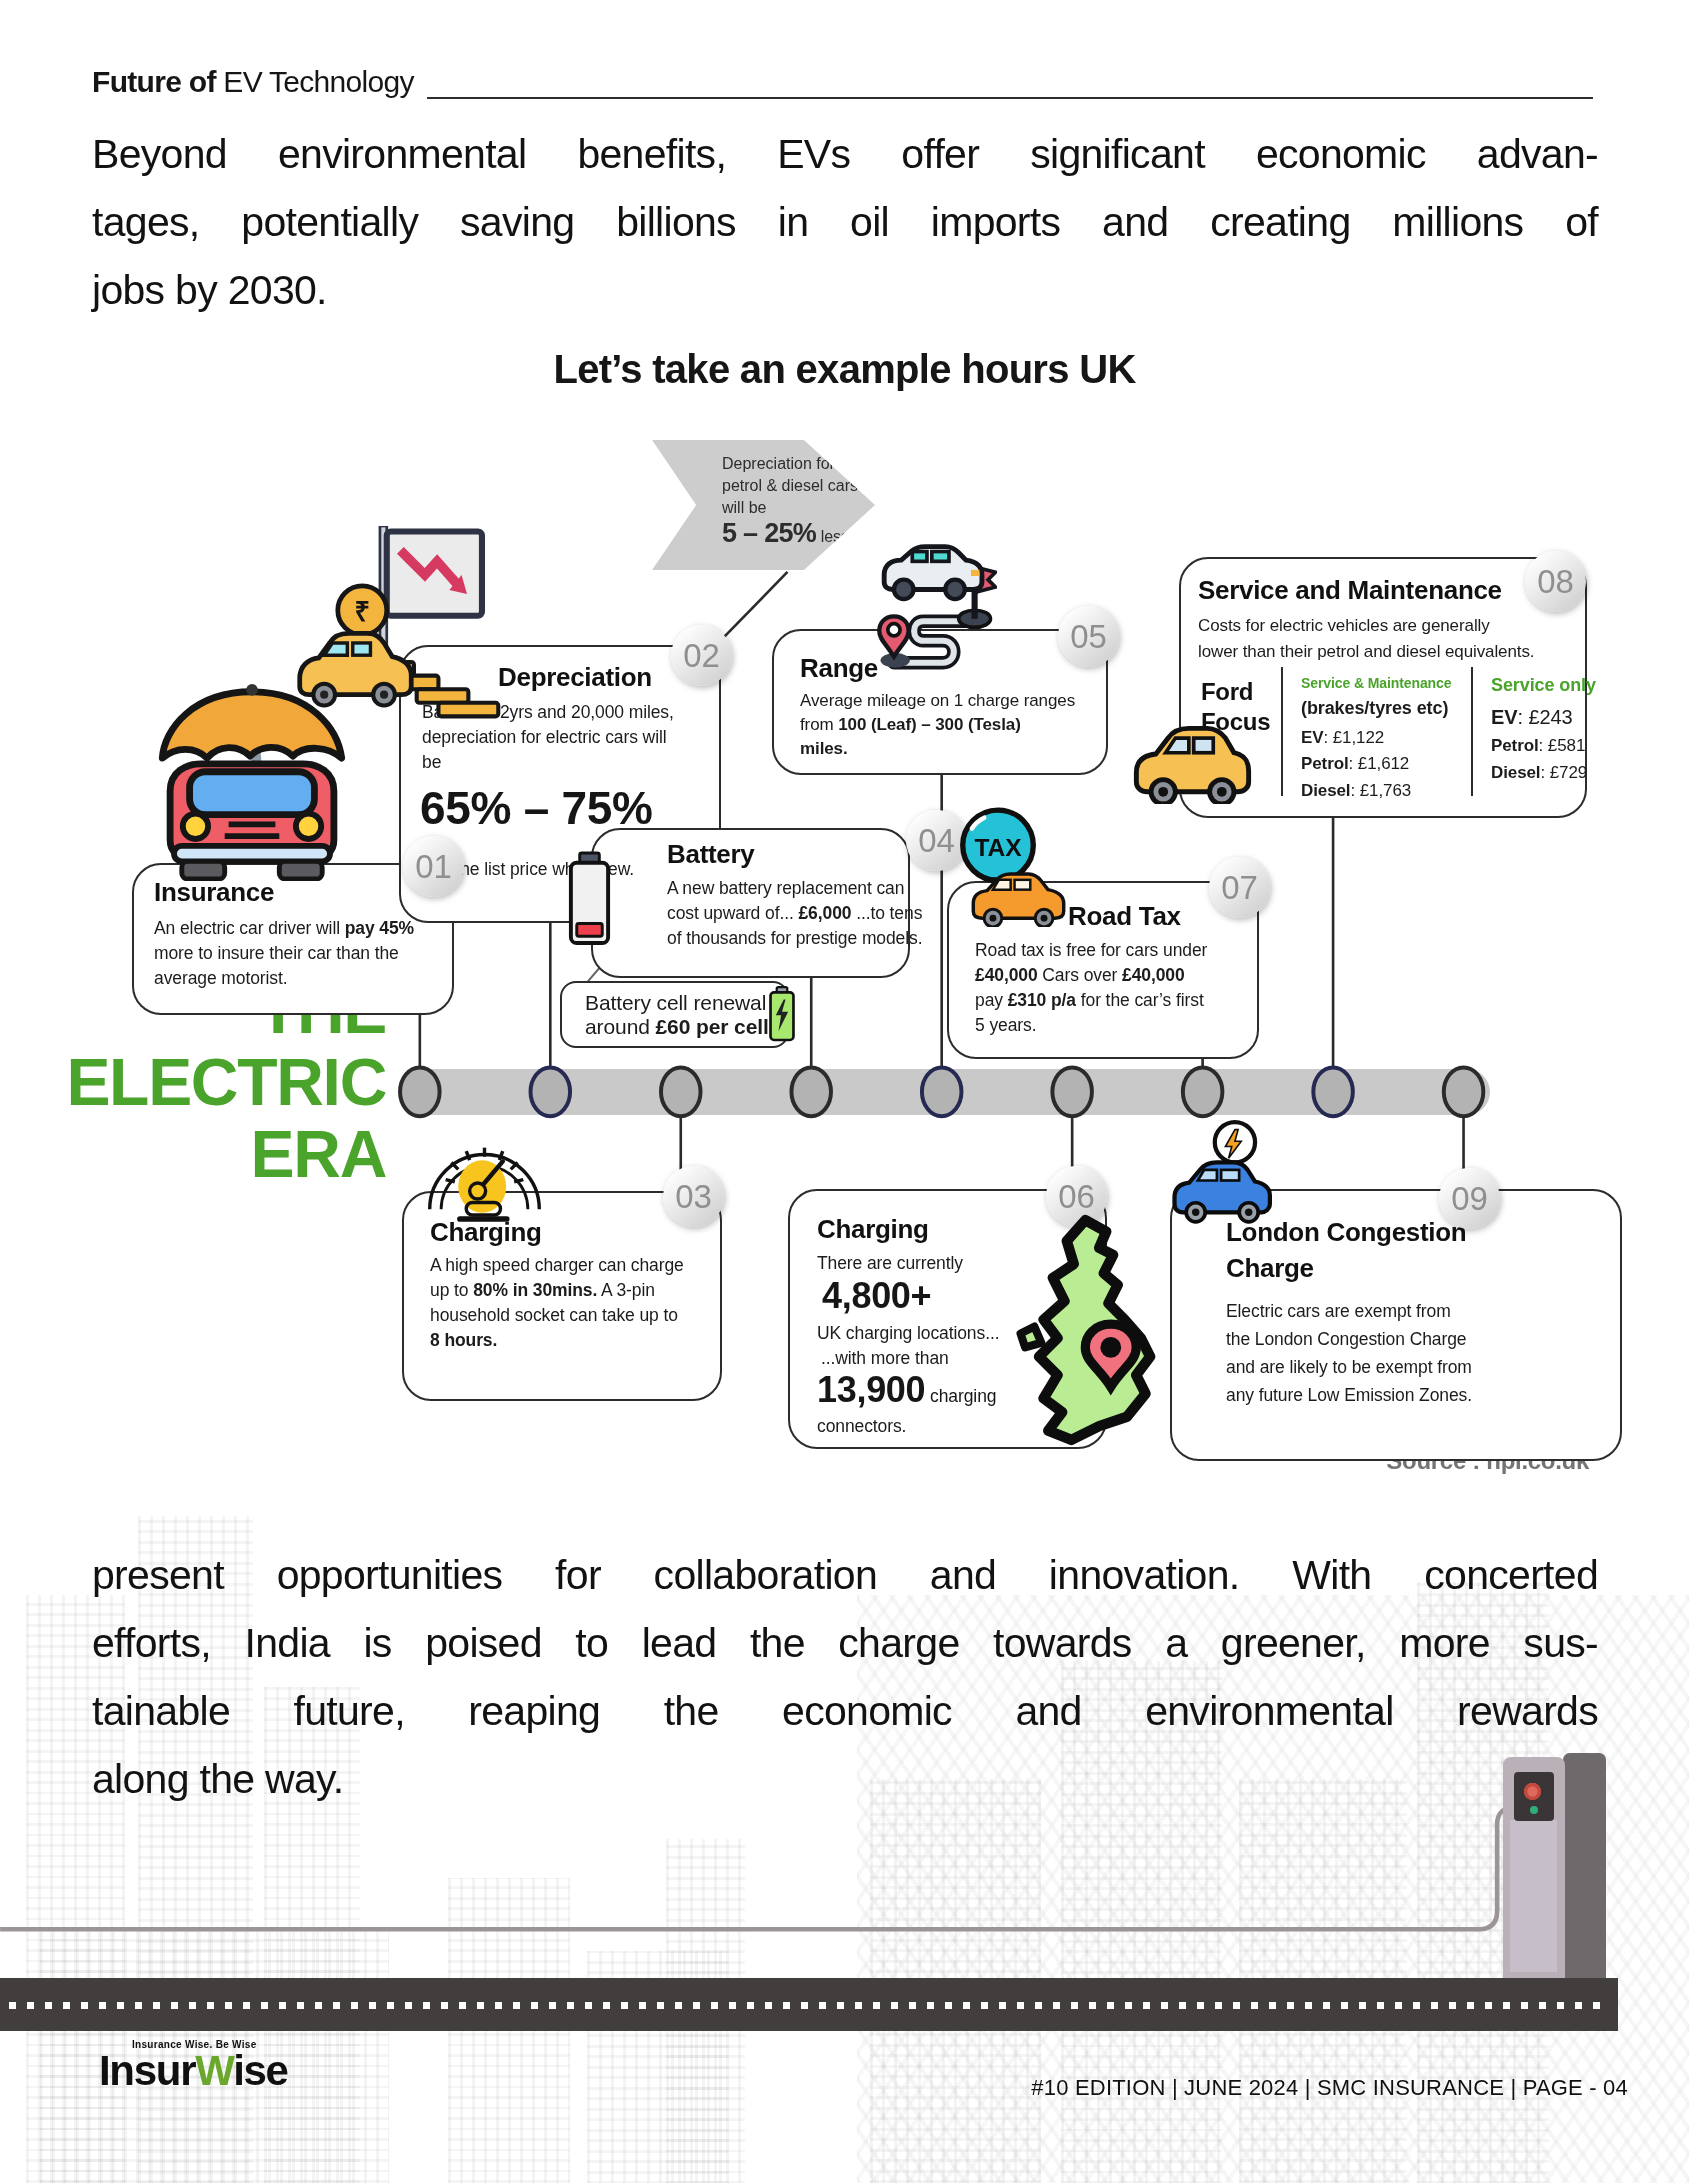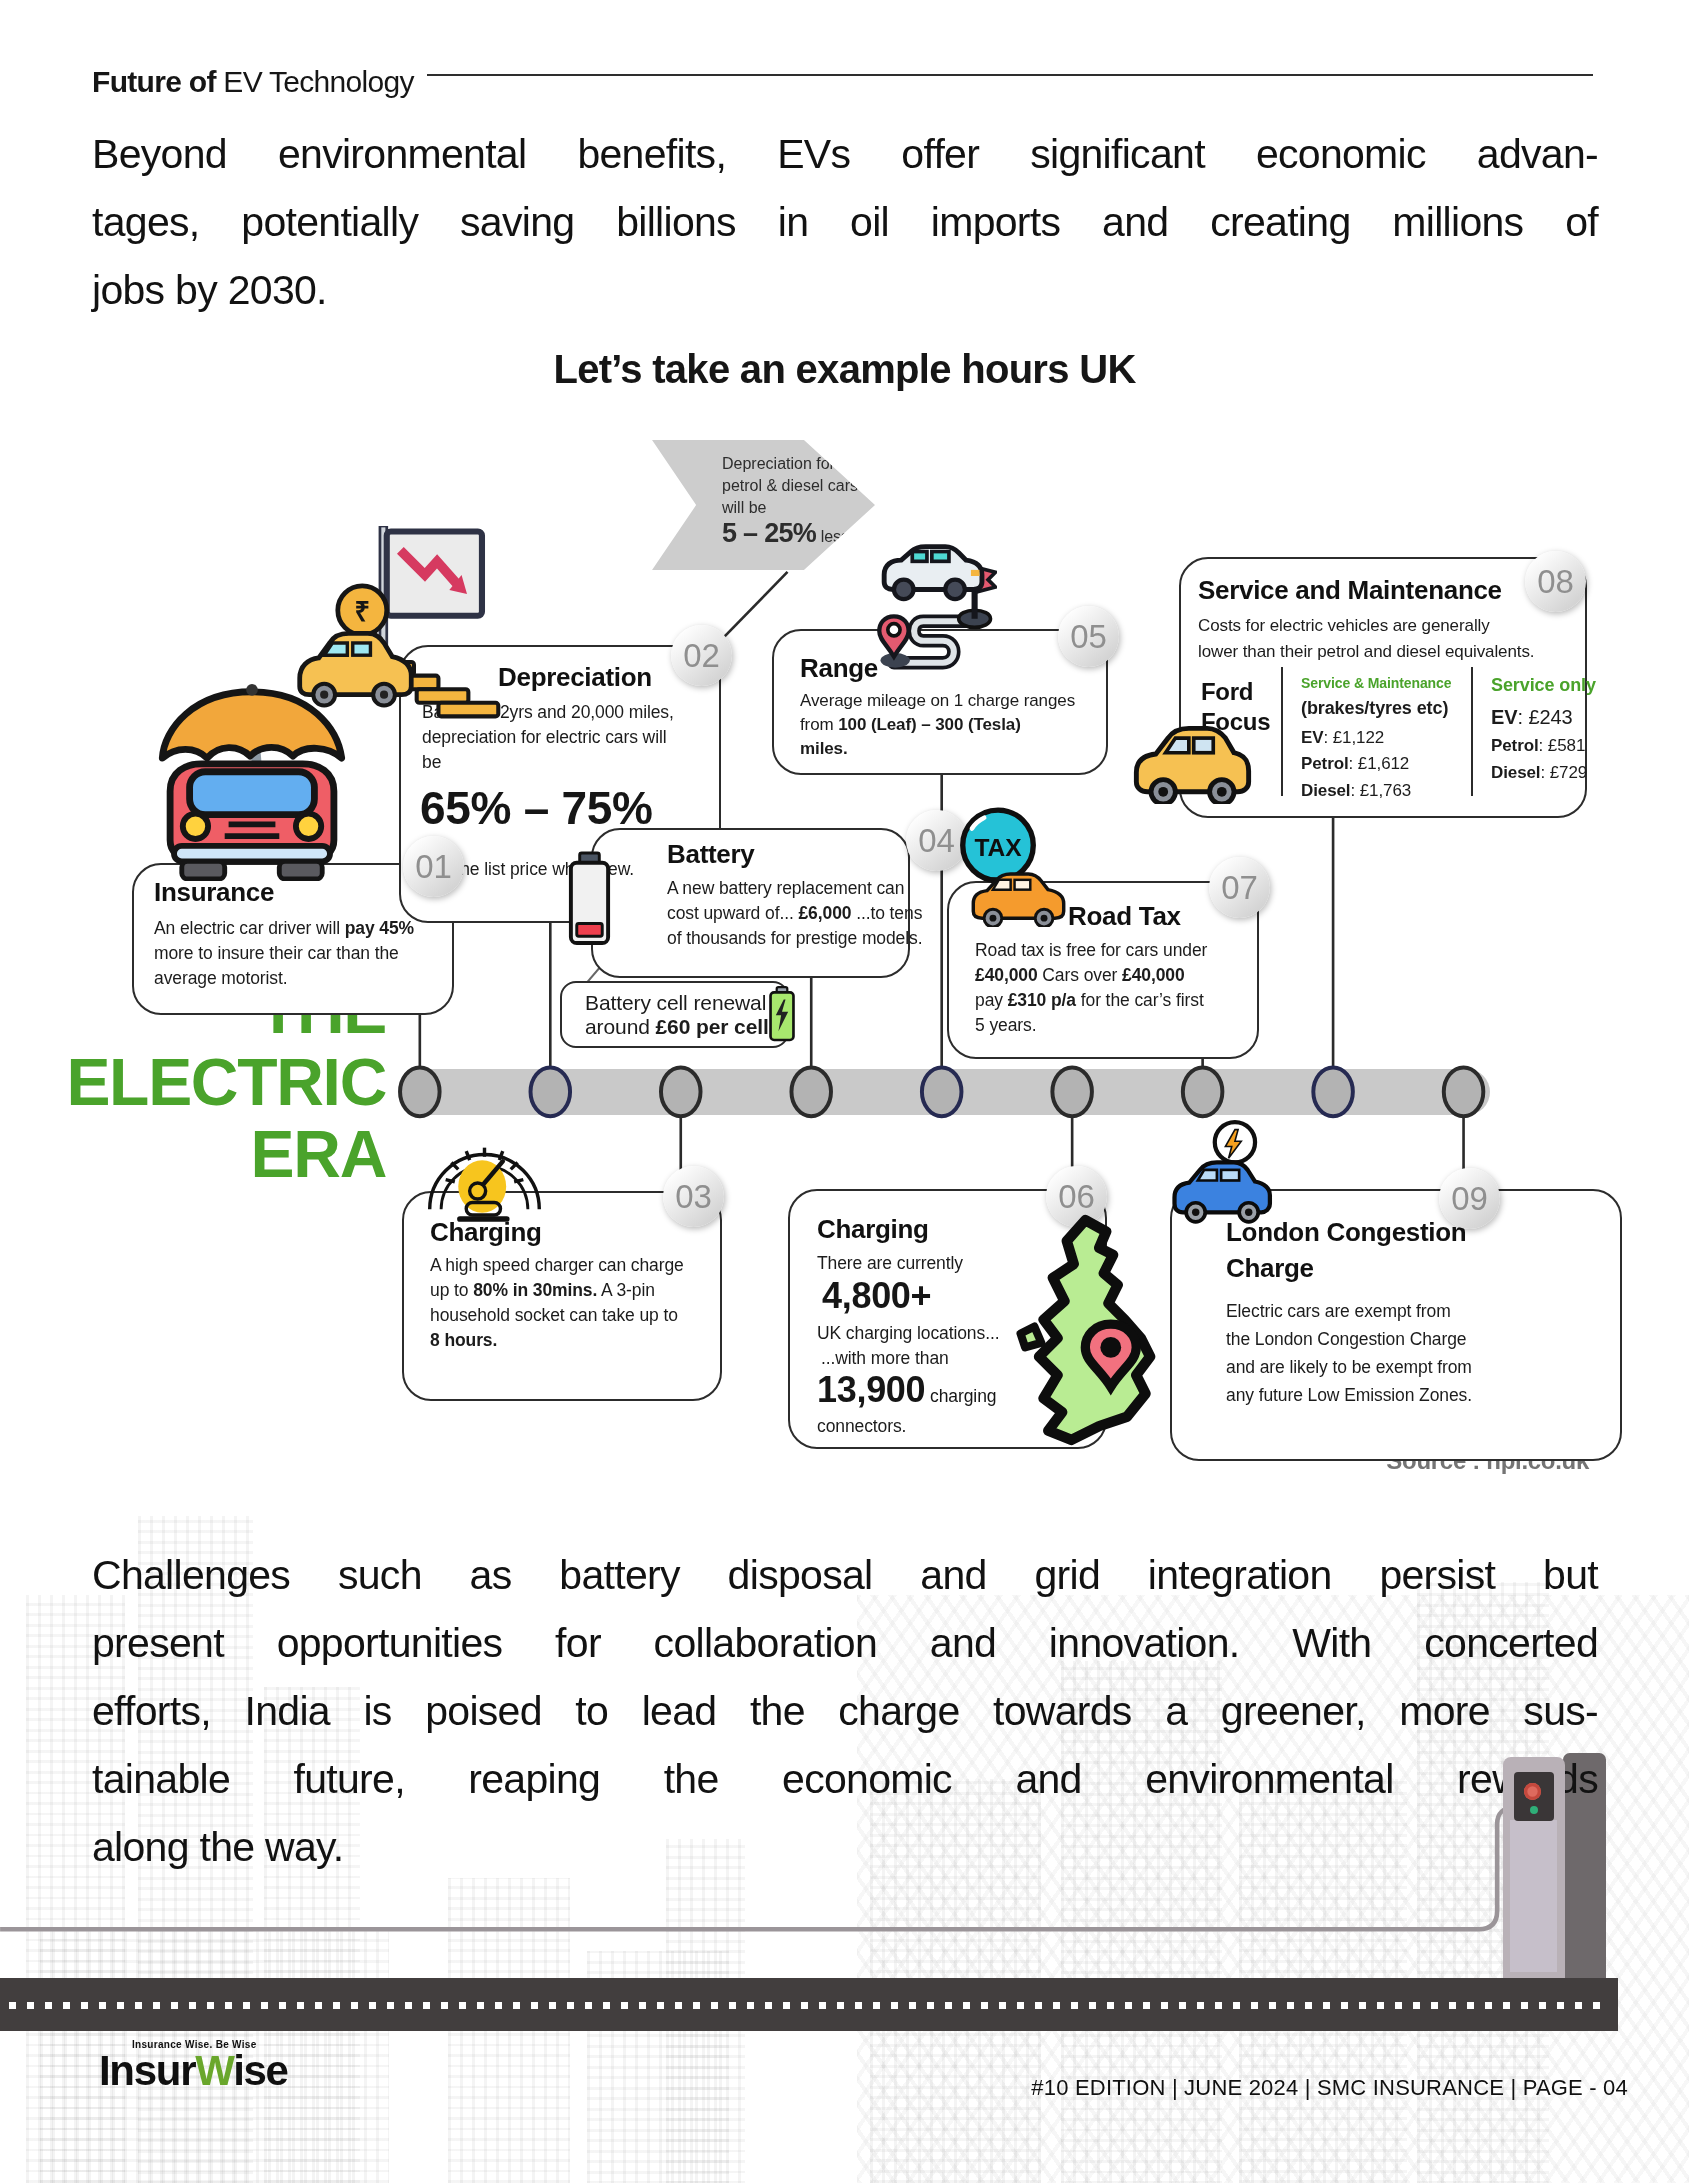--- a/index.html
+++ b/index.html
@@ -1,20 +1,20 @@
 <!DOCTYPE html>
 <html style="font-size:10.5px"><head>
 <meta charset="utf-8">
 <style>
   html,body{margin:0;padding:0;background:#ffffff;}
   #page{position:relative;width:1689px;height:2183px;background:#fff;overflow:hidden;
         font-family:"Liberation Sans",sans-serif;color:#161616;}
   b{font-weight:bold;}
   
-  .brandrow{position:absolute;left:92px;top:65px;right:96px;display:flex;align-items:flex-start;gap:13px;z-index:7;}
+  .brandrow{position:absolute;left:92px;top:65px;right:96px;display:flex;align-items:flex-end;gap:13px;z-index:7;}
   .brand{font-size:30px;letter-spacing:-0.7px;white-space:nowrap;}
   .brand .bb{font-weight:bold;}
   .brandline{flex:1;height:2px;background:#2e2e2e;margin-top:9.2px;}
   .intro{position:absolute;left:92px;top:120px;width:1506px;font-size:41px;line-height:68px;
          letter-spacing:-0.7px;color:#121212;z-index:7;}
   .jline{text-align:justify;text-align-last:justify;}
   .jlast{text-align:left;}
   .sectitle{position:absolute;left:0;top:347px;width:1689px;text-align:center;font-weight:bold;
             font-size:40px;letter-spacing:-0.7px;z-index:7;}
   
@@ -328,21 +328,20 @@
     <path d="M34 48 L46 48 L46 58 L28 58 Z" fill="#badcf8" stroke="#0b0b0b" stroke-width="2.5"></path>
     <rect x="50" y="48" width="17" height="10" fill="#badcf8" stroke="#0b0b0b" stroke-width="2.5"></rect>
     <circle cx="26" cy="88" r="9" fill="#9aa0a8" stroke="#0b0b0b" stroke-width="3.5"></circle>
       <circle cx="26" cy="88" r="3.5" fill="#111"></circle>
     <circle cx="76" cy="88" r="9" fill="#9aa0a8" stroke="#0b0b0b" stroke-width="3.5"></circle>
       <circle cx="76" cy="88" r="3.5" fill="#111"></circle>
   </svg>
 
   <div class="source">Source : hpi.co.uk</div>
   <div class="outro">
-    <div class="jline">Challenges such as battery disposal and grid integration persist but</div>
     <div class="jline">present opportunities for collaboration and innovation. With concerted</div>
     <div class="jline">efforts, India is poised to lead the charge towards a greener, more sus-</div>
     <div class="jline">tainable future, reaping the economic and environmental rewards</div>
     <div class="jlast">along the way.</div>
   </div>
 
   <svg class="cablesvg" width="1689" height="2183" viewBox="0 0 2563 3313">
     <path d="M2300 2742 C2282 2742 2272 2752 2272 2768 L2272 2900 Q2272 2928 2244 2928 L0 2928" stroke="#9b9599" stroke-width="7" fill="none"></path>
   </svg>
 

